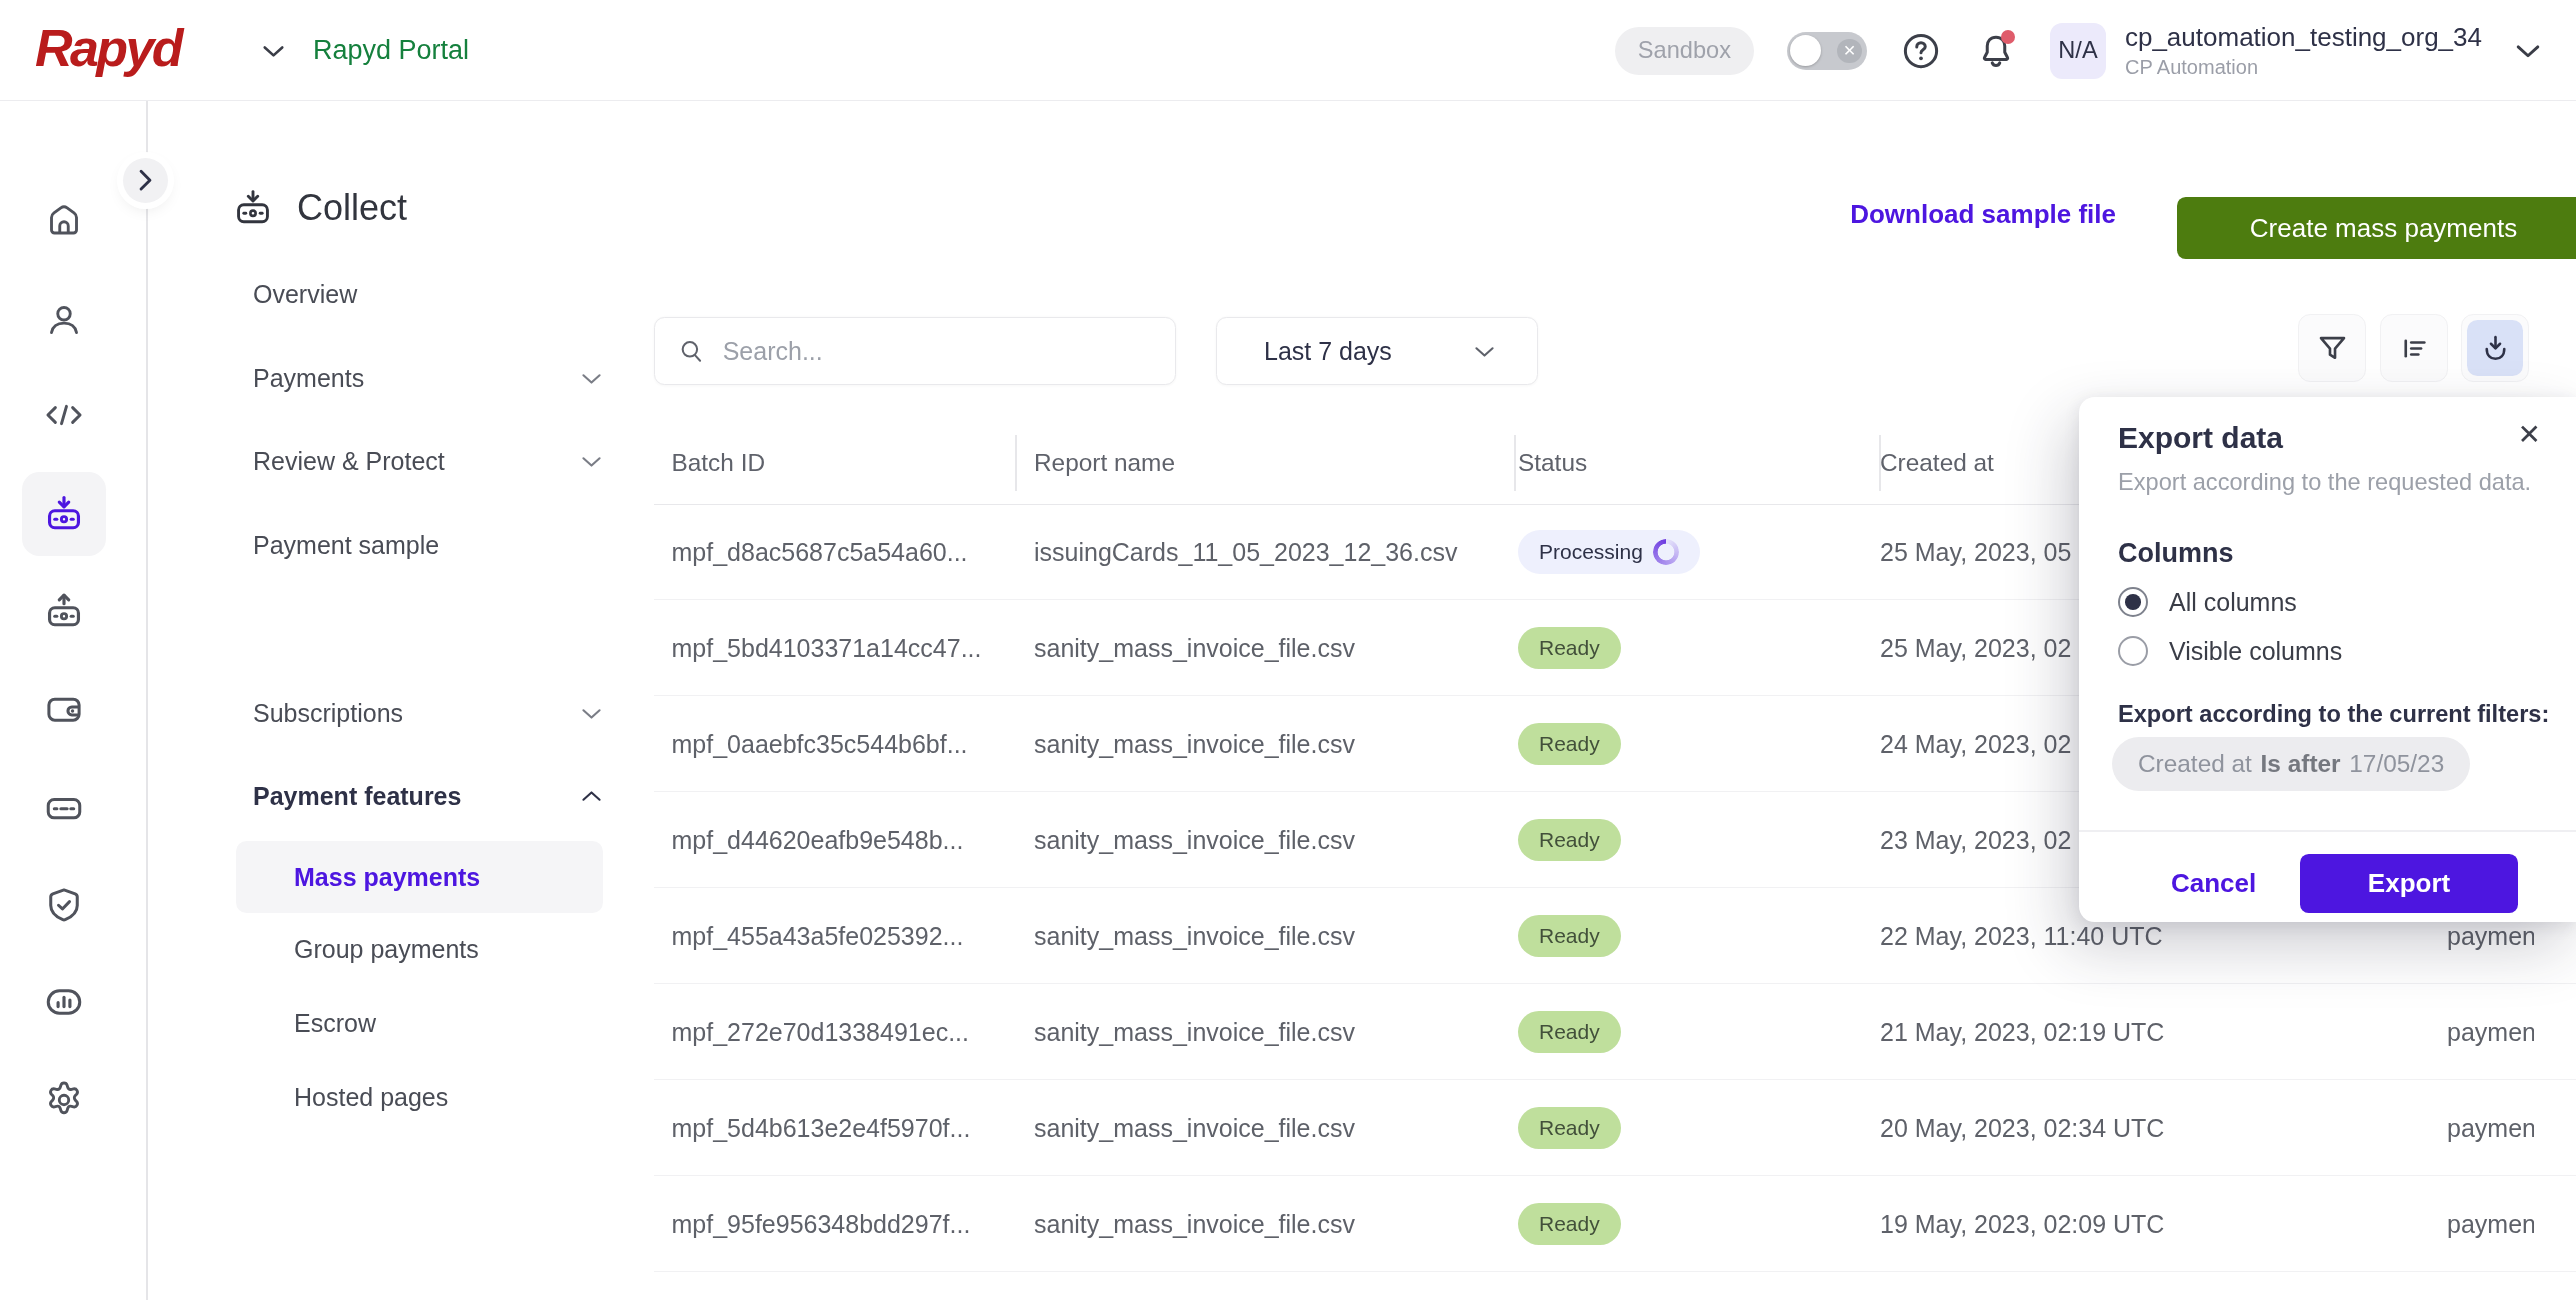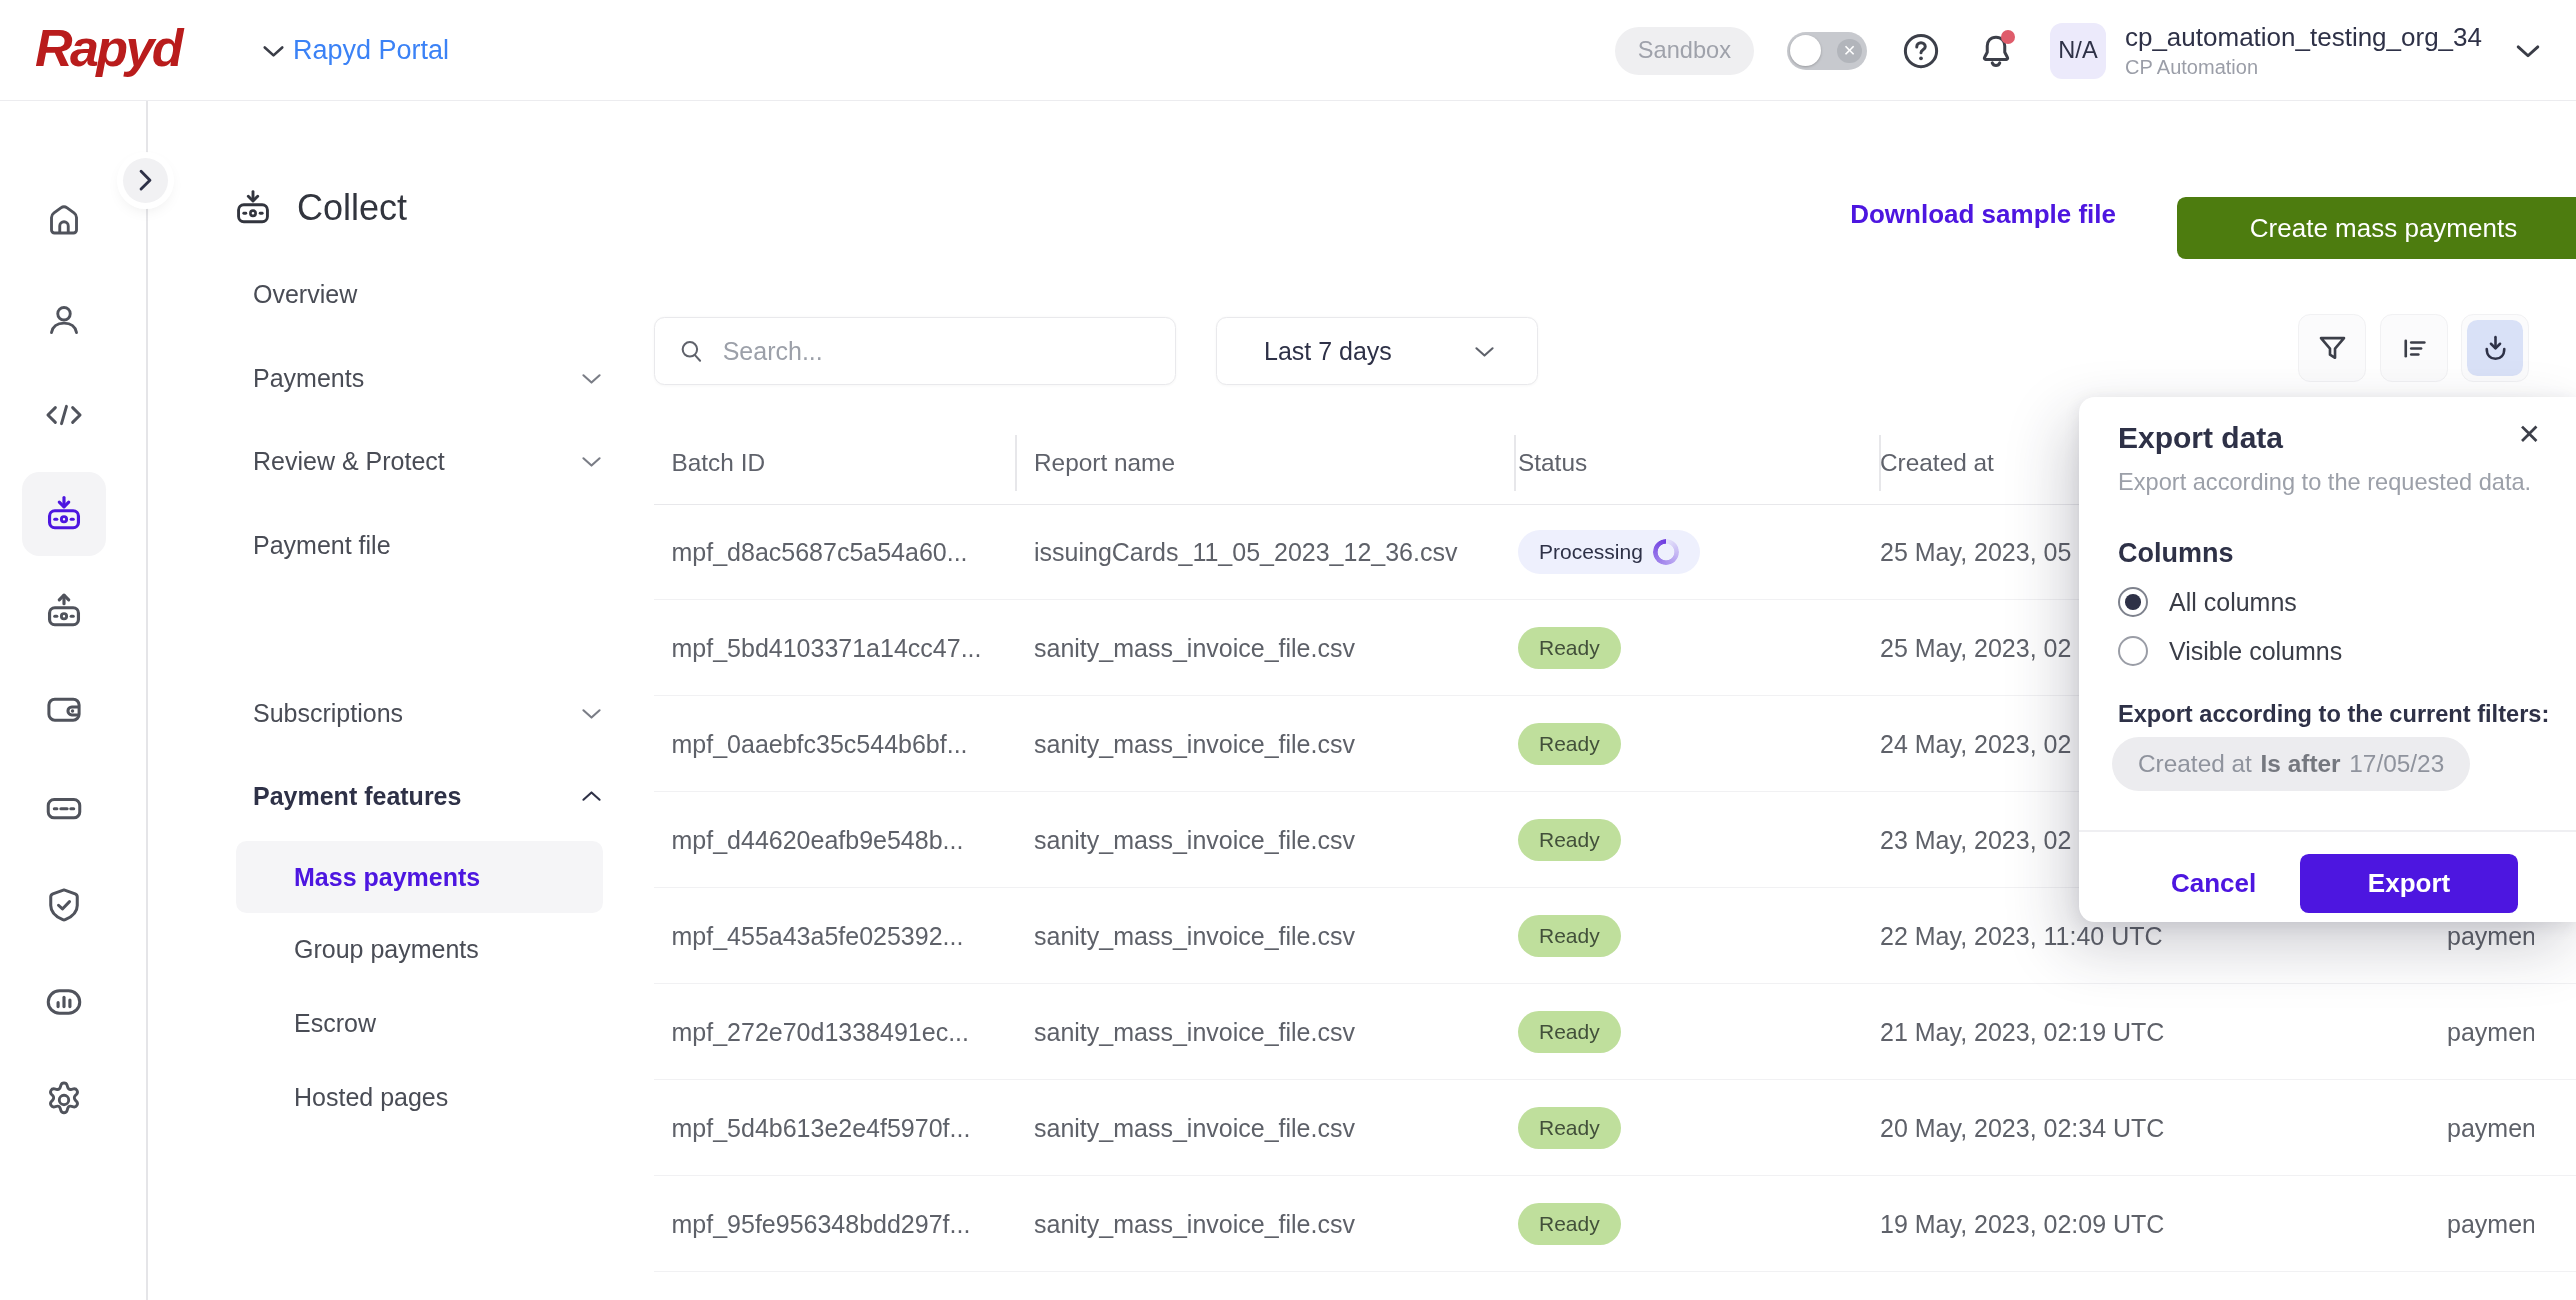--- a/index.html
+++ b/index.html
@@ -5,22 +5,22 @@
   * { margin:0; padding:0; box-sizing:border-box; }
   html,body { width:2576px; height:1300px; overflow:hidden; background:#fff;
     font-family:"Liberation Sans", sans-serif; }
   .app { position:relative; width:2576px; height:1300px; background:#fff; overflow:hidden; }
 
   
   .topbar { position:absolute; left:0; top:0; width:2576px; height:101px; background:#fff;
     border-bottom:1.7px solid #ECECEF; z-index:60; }
   .logo { position:absolute; left:35px; top:17.5px; font-size:52px; font-weight:800; font-style:italic;
     letter-spacing:-2.6px; color:#b91c1c; }
-  .portal { position:absolute; left:262px; top:35px; display:flex; align-items:center; gap:8px;
-    font-size:27px; color:#3b82f6; }
+  .portal { position:absolute; left:262px; top:35px; display:flex; align-items:center; gap:28px;
+    font-size:27px; color:#15803d; }
   .hdr-right { position:absolute; right:35px; top:0; height:101px; display:flex; align-items:center; gap:33px; }
   .sandbox-pill { background:#EFEFF1; color:#9FA2AB; font-size:23.6px; padding:10.5px 23px; border-radius:872px; }
   .toggle { position:relative; width:80px; height:38px; background:#C7C9CE; border-radius:872px; }
   .toggle .knob { position:absolute; left:3.5px; top:3.5px; width:31px; height:31px; border-radius:50%;
     background:#fff; box-shadow:0 0.9px 2.6px rgba(0,0,0,.25); }
   .toggle .xmark { position:absolute; right:5.2px; top:7px; width:24.4px; height:24.4px; border-radius:50%;
     background:#B2B5BB; color:#fff; font-size:15.7px; line-height:24.4px; text-align:center; }
   .icon-btn { position:relative; width:42px; height:42px; display:flex; align-items:center; justify-content:center; }
   .bell-dot { position:absolute; right:1.7px; top:0px; width:14px; height:14px; border-radius:50%; background:#DF5C6B; }
   .avatar { width:56px; height:56px; border-radius:12.2px; background:#ECEAFB; color:#2E3147;
@@ -262,21 +262,21 @@
         <polyline points="3,4 13,13 23,4" fill="none" stroke="#7A7D86" stroke-width="2.6" stroke-linecap="round" stroke-linejoin="round"></polyline>
       </svg>
   </div>
   <div class="menu-item" style="top:436px">
     <span>Review &amp; Protect</span>
     <svg width="21" height="13" viewBox="0 0 26 16">
         <polyline points="3,4 13,13 23,4" fill="none" stroke="#7A7D86" stroke-width="2.6" stroke-linecap="round" stroke-linejoin="round"></polyline>
       </svg>
   </div>
   <div class="menu-item" style="top:520px">
-    <span>Payment file</span>
+    <span>Payment sample</span>
   </div>
   <div class="menu-item" style="top:688px">
     <span>Subscriptions</span>
     <svg width="21" height="13" viewBox="0 0 26 16">
         <polyline points="3,4 13,13 23,4" fill="none" stroke="#7A7D86" stroke-width="2.6" stroke-linecap="round" stroke-linejoin="round"></polyline>
       </svg>
   </div>
   <div class="menu-item bold" style="top:771px">
     <span>Payment features</span>
     <svg width="21" height="13" viewBox="0 0 26 16">

